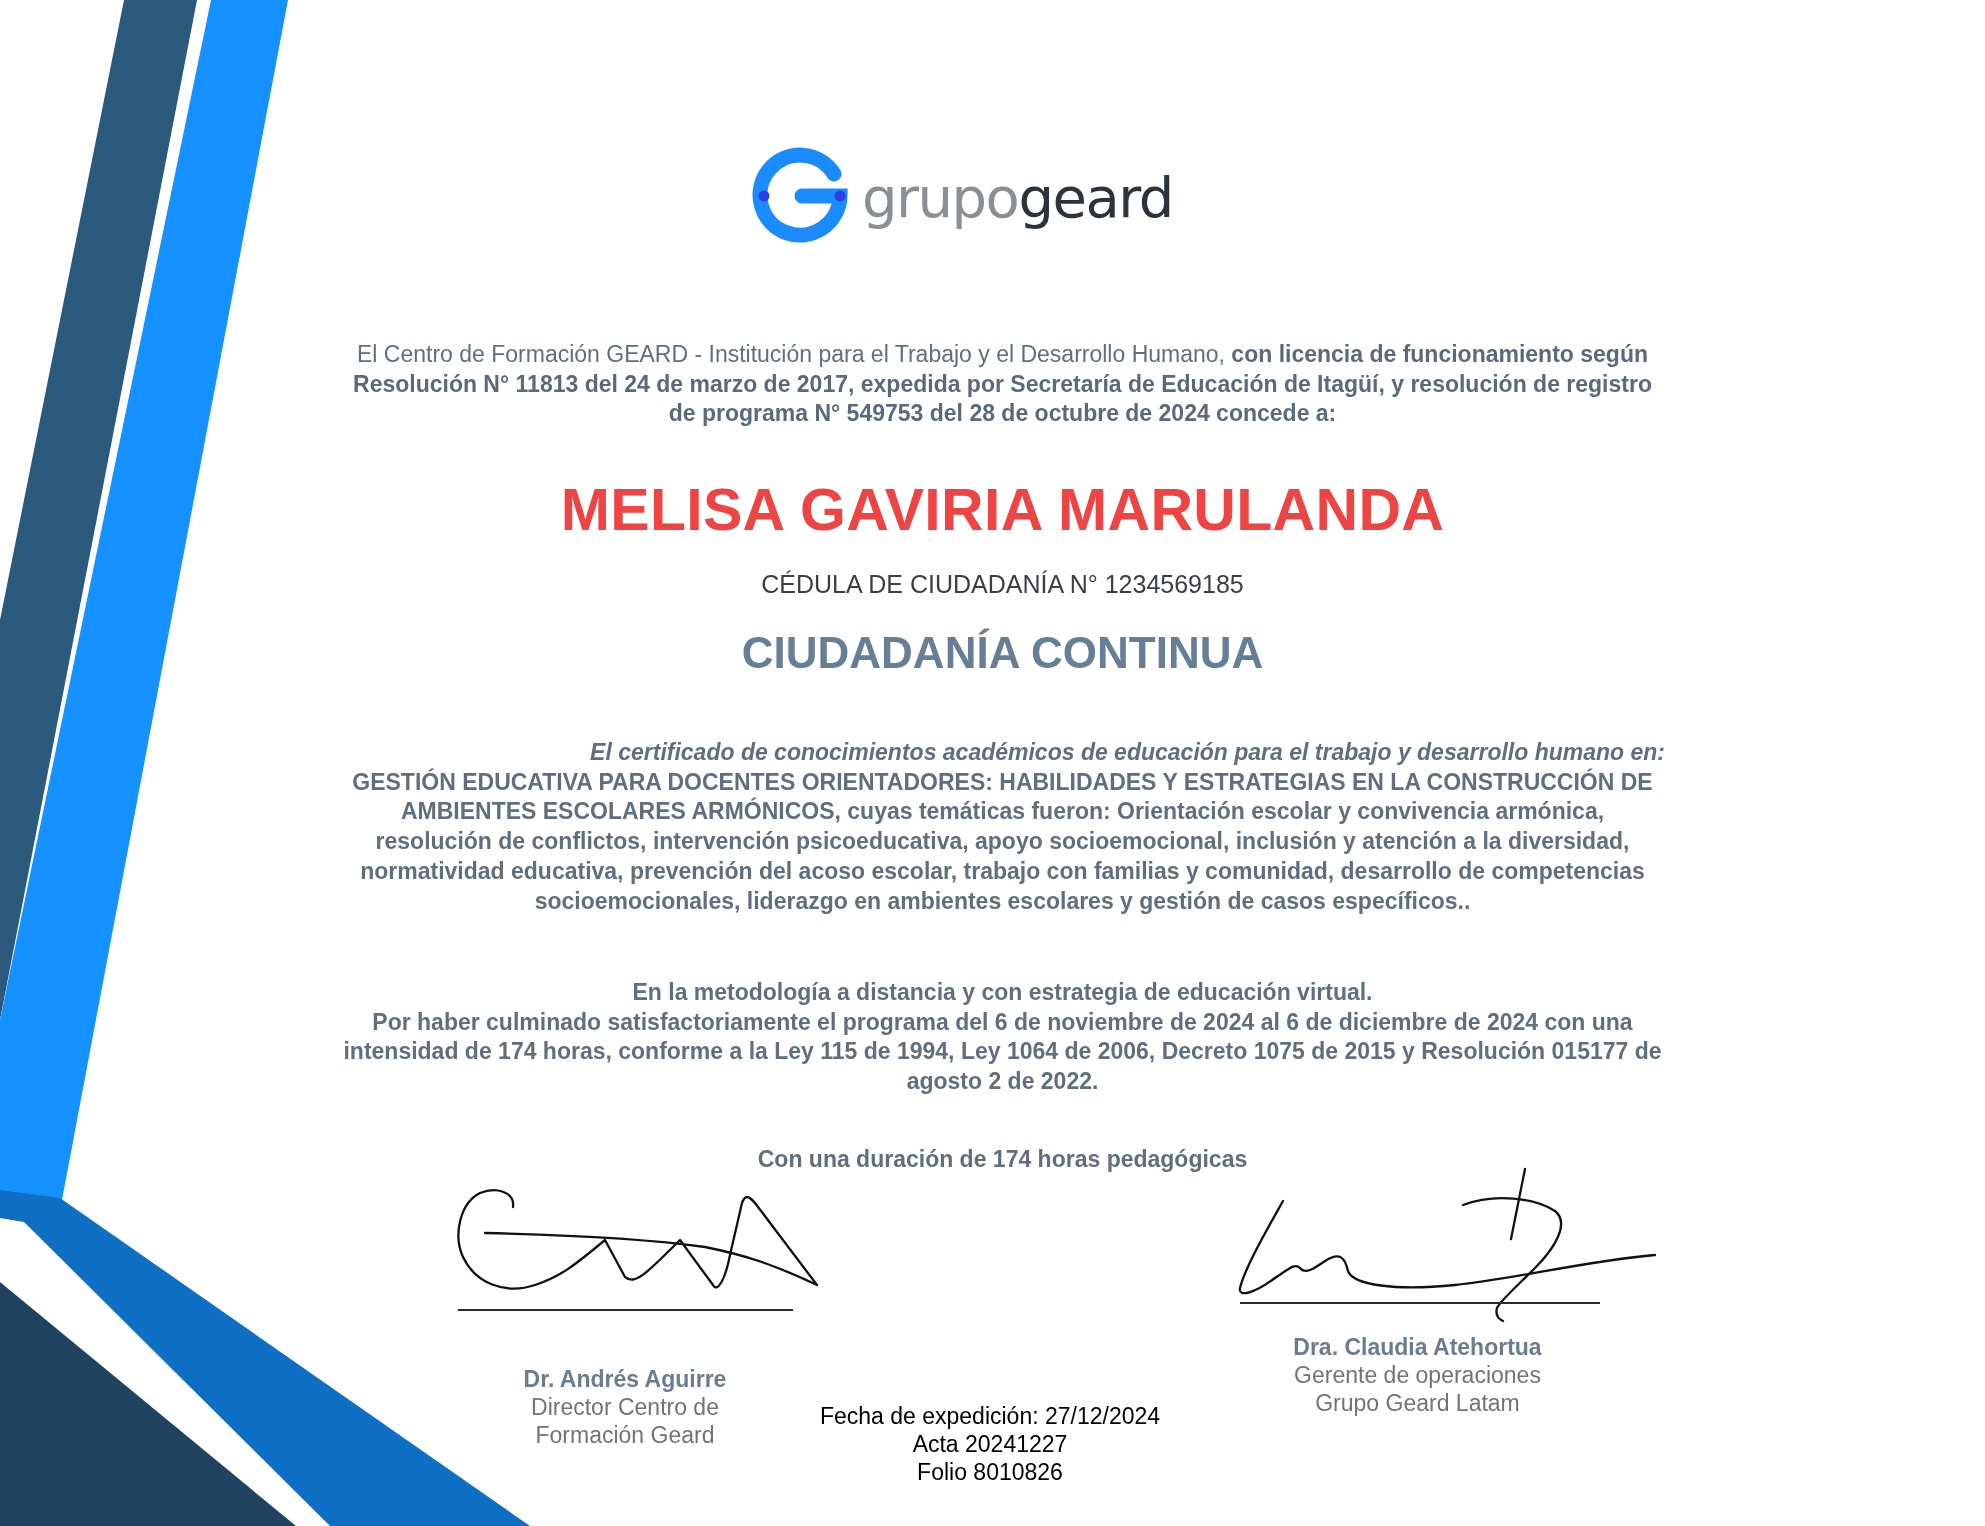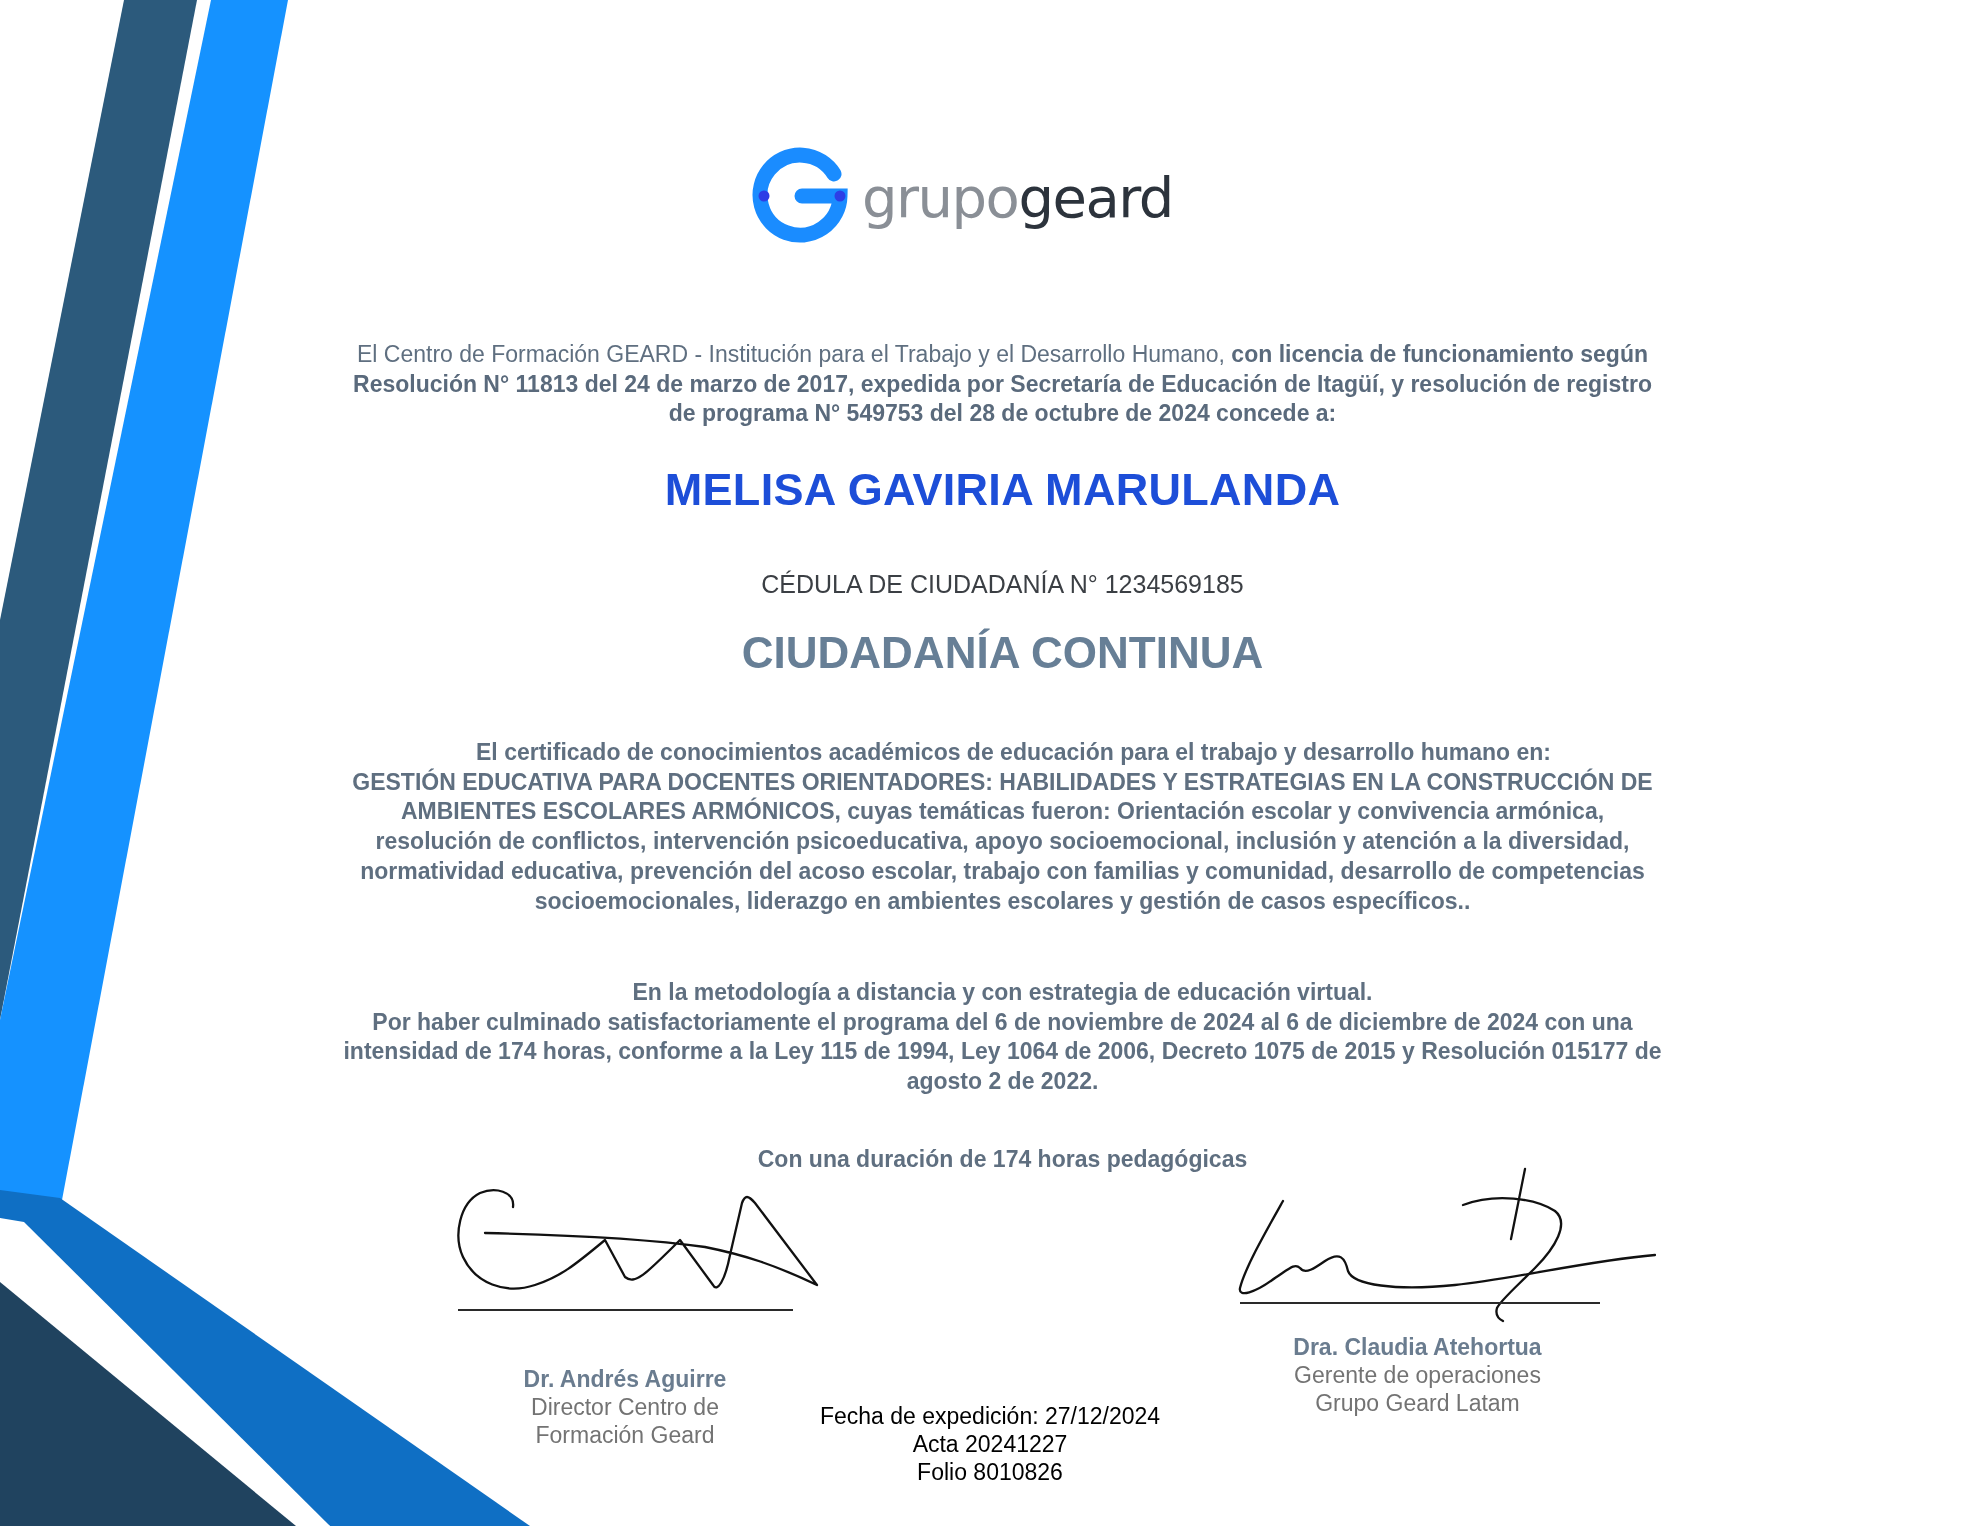--- a/index.html
+++ b/index.html
@@ -12,26 +12,26 @@
   .logo svg { width: 100px; height: 100px; }
   .logo-text { margin-left: 10px; font-family: "DejaVu Sans", sans-serif; font-size: 56px; letter-spacing: -1.5px; line-height: 1; position: relative; top: 4px; }
   .logo-text .grupo { color: #8a8f96; }
   .logo-text .geard { color: #2c333c; }
 
   .block { position: absolute; left: 340px; width: 1325px; text-align: center; }
 
   .intro { top: 340px; font-size: 23px; line-height: 29.5px; color: #5f6f80; }
   .intro b { font-weight: bold; color: #5a6a7c; }
 
-  .name { top: 464px; font-size: 45px; font-weight: bold; color: #1d4ed8; letter-spacing: 0.3px; }
+  .name { top: 476px; font-size: 59px; font-weight: bold; color: #ef4444; letter-spacing: 0.3px; }
   .cedula { top: 570px; font-size: 25px; color: #3b3f44; }
   .program-type { top: 628px; font-size: 44px; font-weight: bold; color: #677f96; }
 
   .body-text { top: 738px; font-size: 23px; line-height: 29.7px; font-weight: bold; color: #5f6f80; }
-  .body-text .first-line { display: block; text-align: center; padding-left: 22px; }
+  .body-text .first-line { display: block; text-align: right; padding-left: 22px; font-style: italic; }
 
   .method { top: 978px; font-size: 23px; line-height: 29.7px; font-weight: bold; color: #5f6f80; }
 
   .duration { top: 1146px; font-size: 23px; font-weight: bold; color: #5f6f80; }
 
   .sig { position: absolute; text-align: center; }
   .sig-line { position: absolute; height: 2px; background: #2a2a2a; }
   .sig-name { font-size: 23px; font-weight: bold; color: #6a7c8f; line-height: 28px; }
   .sig-role { font-size: 23px; color: #737373; line-height: 28px; }
 

